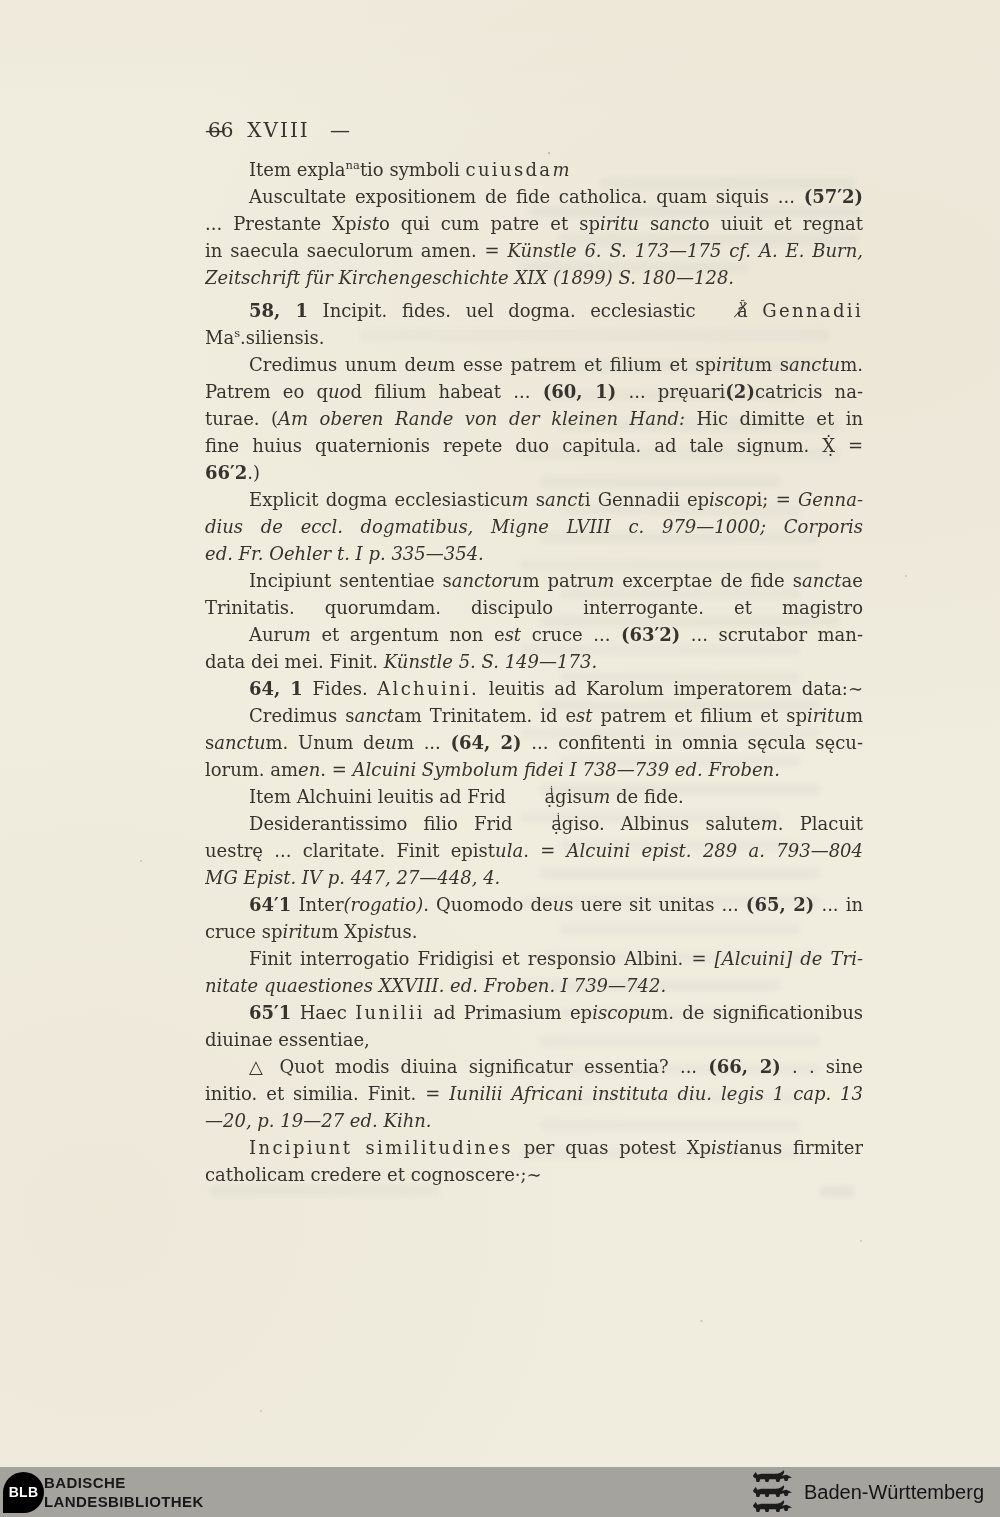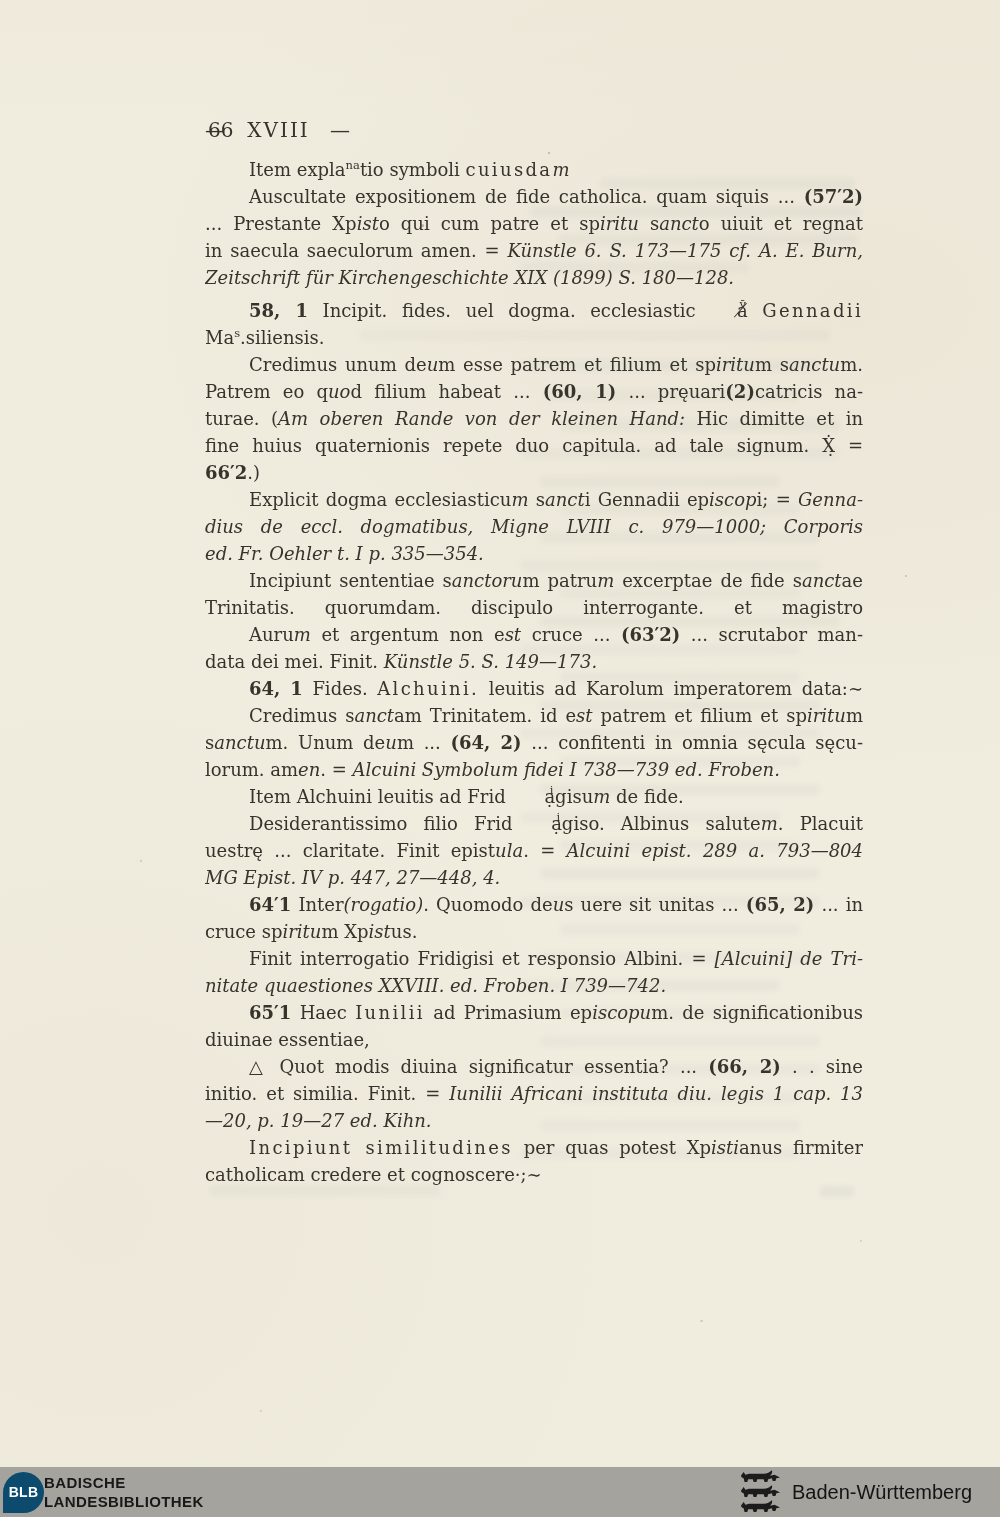--- a/index.html
+++ b/index.html
@@ -42,29 +42,29 @@
   .sup.ov{display:inline-block;margin-right:-9px;top:-9px;}
 
   
   #footer{
     position:absolute;left:0;top:1467px;width:1000px;height:50px;
     background:#a4a39e;display:flex;align-items:center;
     font-family:"Liberation Sans", sans-serif;
   }
   #blb-logo{
     width:41px;height:41px;margin-left:3px;flex:0 0 auto;
-    background:#0c4a6e;border-radius:55% 55% 55% 0;
+    background:#000000;border-radius:55% 55% 55% 0;
     display:flex;align-items:center;justify-content:center;
     color:#ffffff;font-weight:bold;font-size:14px;letter-spacing:.3px;
   }
   #library-name{
     margin-left:0;font-weight:bold;font-size:15px;line-height:19px;
     letter-spacing:.4px;color:#181818;
   }
-  #footer-right{margin-left:auto;margin-right:28px;display:flex;align-items:center;}
+  #footer-right{margin-left:auto;margin-right:16px;display:flex;align-items:center;}
   #coat-of-arms{display:flex;flex-direction:column;gap:1px;margin-right:12px;}
   #coat-of-arms svg{display:block;}
   #region-name{font-size:20px;color:#141414;}
 </style>
 </head>
 <body>
 
 <div id="paper-tone"></div>
 <div id="bleedthrough">
     <div class="smudge" style="left: 600px; top: 178px; width: 255px; height: 11px; opacity: 0.07;"></div>

